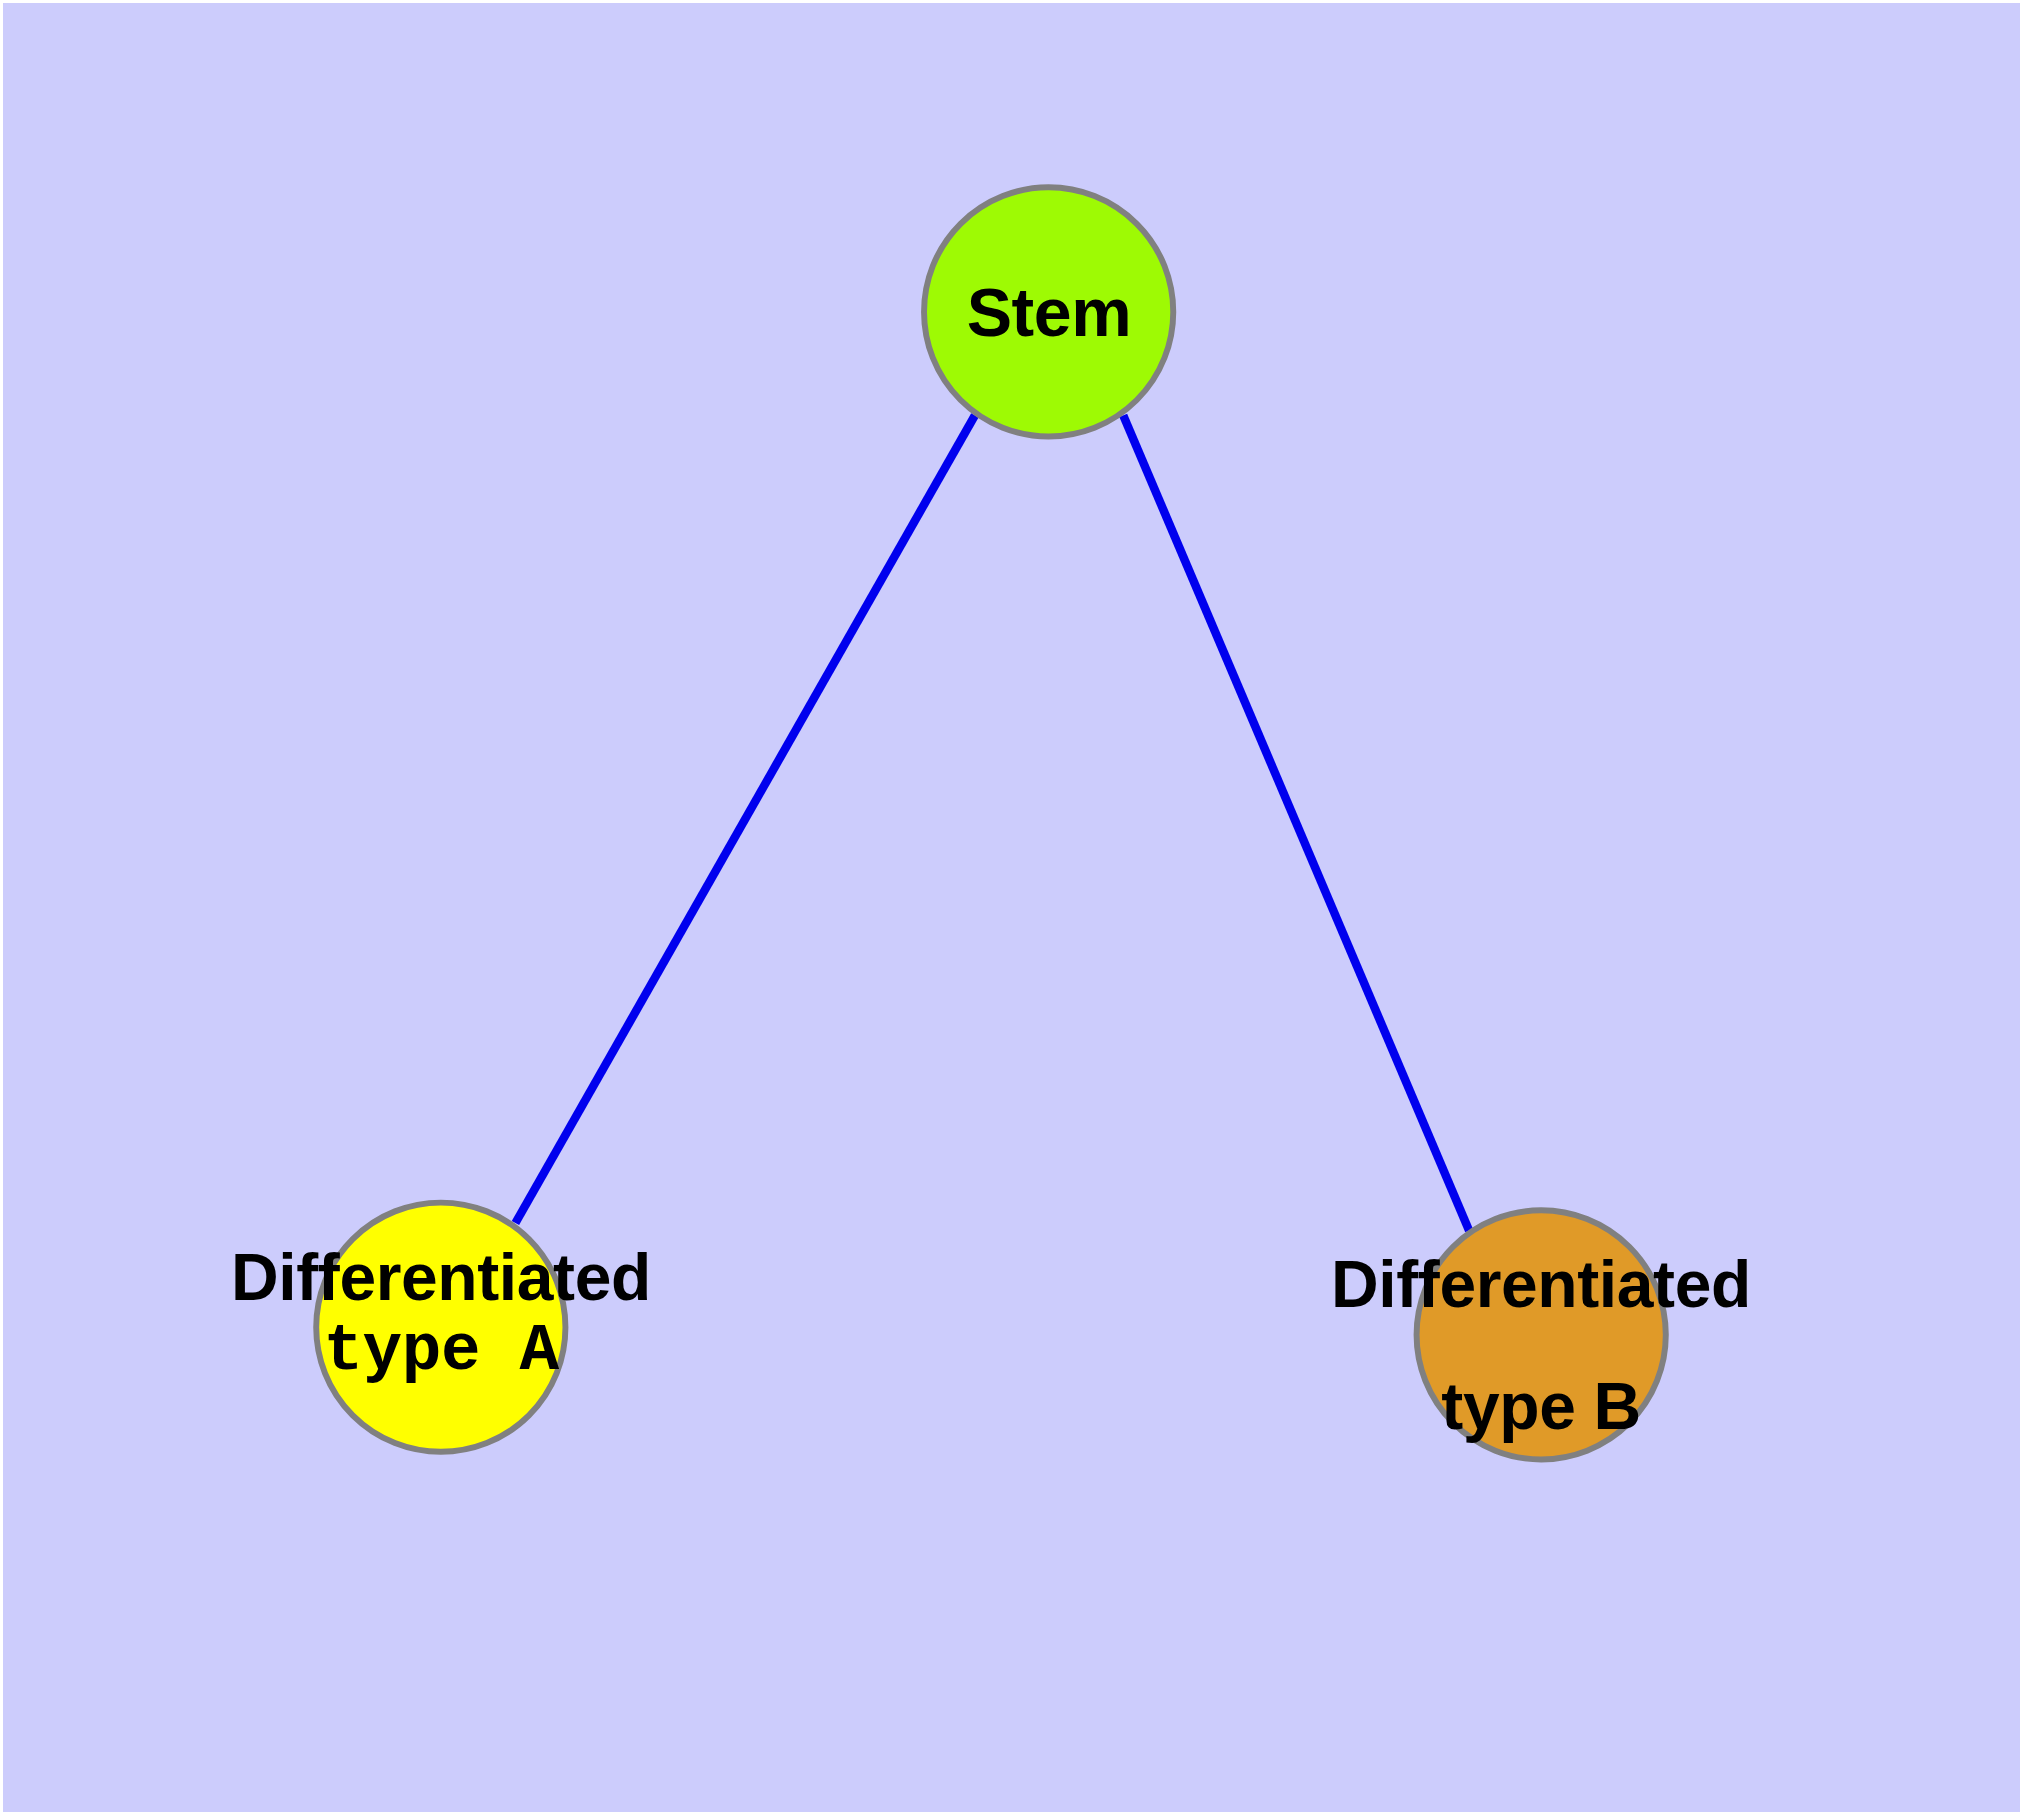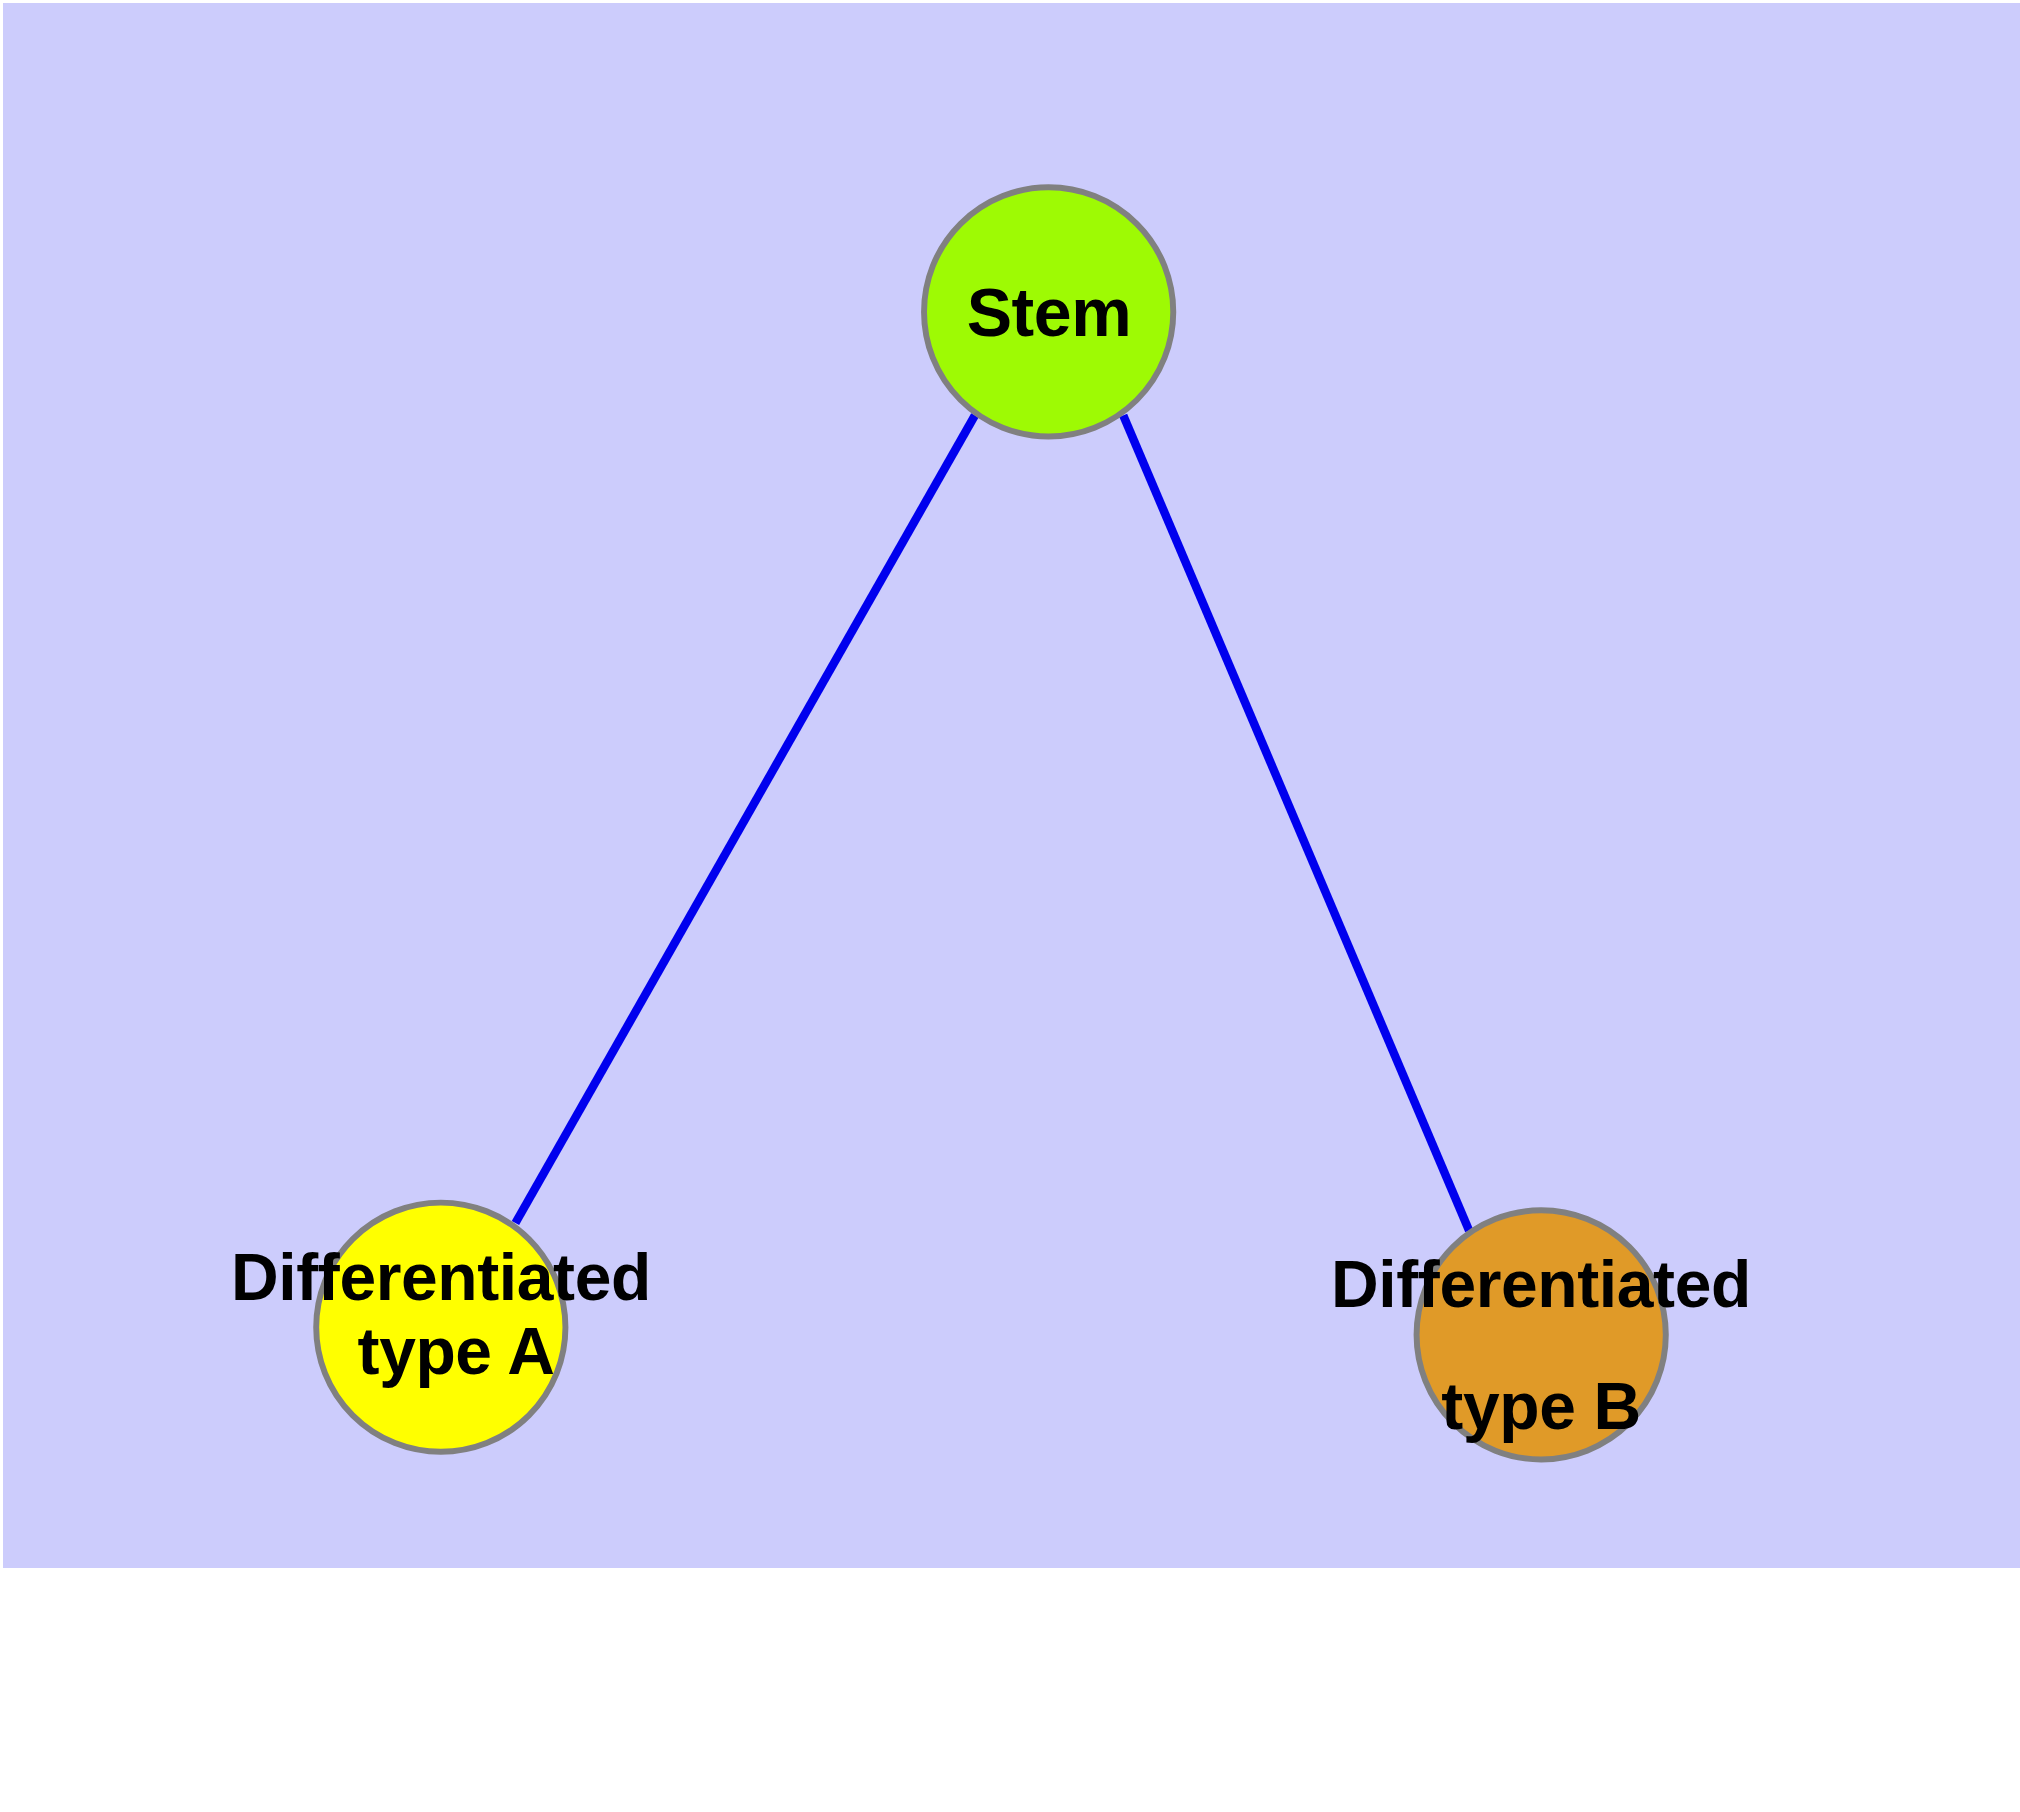--- a/index.html
+++ b/index.html
@@ -3,21 +3,21 @@
 <meta charset="utf-8">
 <style>
   html, body {
     margin: 0;
     padding: 0;
     background: #ffffff;
   }
   #canvas {
     position: relative;
     width: 2021px;
-    height: 1568px;
+    height: 1812px;
     background: #ffffff;
     overflow: hidden;
     font-family: "Liberation Sans", sans-serif;
   }
   #plot-bg {
     position: absolute;
     left: 2.5px;
     top: 2.5px;
     width: 2018px;
     height: 1810px;
@@ -57,19 +57,19 @@
     <g>
       <circle cx="1237" cy="368" r="147" fill="#9efa04" stroke="#808080" stroke-width="7"></circle>
       <circle cx="520" cy="1566" r="147" fill="#ffff00" stroke="#808080" stroke-width="7"></circle>
       <circle cx="1818" cy="1575" r="147" fill="#e09a28" stroke="#808080" stroke-width="7"></circle>
     </g>
   </svg>
 
   <div class="node-label" style="left:625px; top:274px; width:848px; font-size:68px;">Stem</div>
 
   <div class="node-label" style="left:17px; top:1241px; width:848px; font-size:66px;">Differentiated</div>
-  <div class="node-label" style="left:32px; top:1315px; width:848px; font-size:66px;">type A</div>
+  <div class="node-label" style="left:17px; top:1315px; width:848px; font-size:66px;font-family:Liberation Mono, monospace;">type A</div>
 
   <div class="node-label" style="left:1117px; top:1248px; width:848px; font-size:66px;">Differentiated</div>
   <div class="node-label" style="left:1117px; top:1322px; width:848px; font-size:66px;margin-top:48px;">type B</div>
 
 </div>
 
 
 </body></html>

